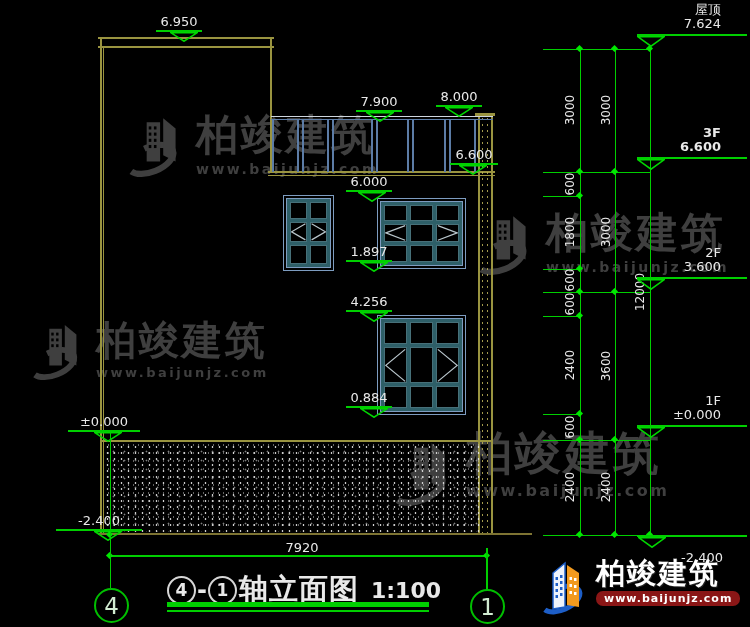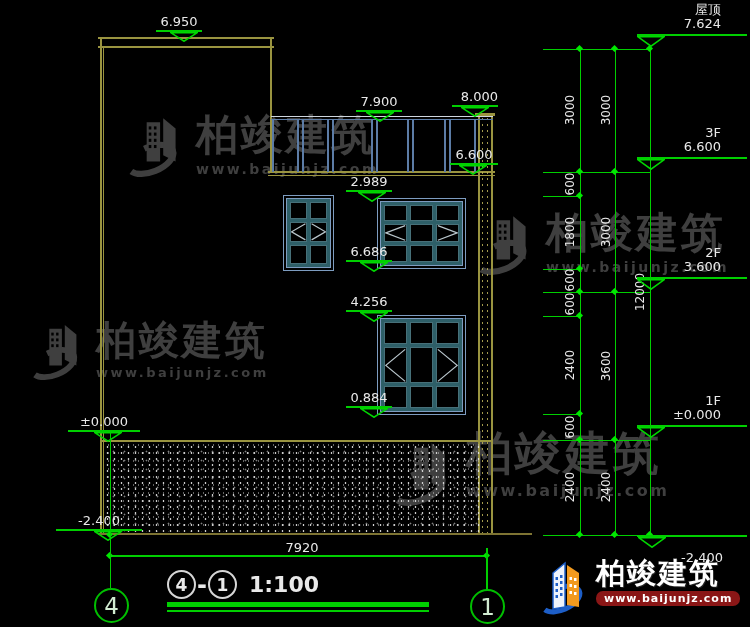--- a/index.html
+++ b/index.html
@@ -245,43 +245,43 @@
         <path d="M1 .8 L27 .8 L14 9.2 Z"></path>
       </svg>
   </div>
   <div class="em" style="left:356px;top:95px;width:46px;">
     <div>7.900</div>
     <div class="em-l"></div>
     <svg width="28" height="10" viewBox="0 0 28 10" style="margin-left:10px;">
         <path d="M1 .8 L27 .8 L14 9.2 Z"></path>
       </svg>
   </div>
-  <div class="em" style="left:452px;top:90px;width:46px;text-align:right;">
+  <div class="em" style="left:436px;top:90px;width:46px;">
     <div>8.000</div>
     <div class="em-l"></div>
     <svg width="28" height="10" viewBox="0 0 28 10" style="margin-left:9px;">
         <path d="M1 .8 L27 .8 L14 9.2 Z"></path>
       </svg>
   </div>
   <div class="em" style="left:450px;top:148px;width:48px;">
     <div>6.600</div>
     <div class="em-l"></div>
     <svg width="28" height="10" viewBox="0 0 28 10" style="margin-left:9px;">
         <path d="M1 .8 L27 .8 L14 9.2 Z"></path>
       </svg>
   </div>
   <div class="em" style="left:346px;top:175px;width:46px;">
-    <div>2.989</div>
+    <div>6.000</div>
     <div class="em-l"></div>
     <svg width="28" height="10" viewBox="0 0 28 10" style="margin-left:12px;">
         <path d="M1 .8 L27 .8 L14 9.2 Z"></path>
       </svg>
   </div>
   <div class="em" style="left:346px;top:245px;width:46px;">
-    <div>6.686</div>
+    <div>1.897</div>
     <div class="em-l"></div>
     <svg width="28" height="10" viewBox="0 0 28 10" style="margin-left:14px;">
         <path d="M1 .8 L27 .8 L14 9.2 Z"></path>
       </svg>
   </div>
   <div class="em" style="left:346px;top:295px;width:46px;">
     <div>4.256</div>
     <div class="em-l"></div>
     <svg width="28" height="10" viewBox="0 0 28 10" style="margin-left:14px;">
         <path d="M1 .8 L27 .8 L14 9.2 Z"></path>
@@ -357,21 +357,21 @@
   <div class="vdim" style="left:610px;top:285px;">12000</div>
 
   <div class="emr" style="left:637px;top:3px;">
     <div>屋顶</div>
     <div>7.624</div>
     <div class="emr-line"></div>
     <svg width="28" height="11" viewBox="0 0 28 11">
         <path d="M1 .8 L27 .8 L14 10.2 Z"></path>
       </svg>
   </div>
-  <div class="emr" style="left:637px;top:126px;">
+  <div class="emr" style="left:637px;top:126px;font-weight:bold;">
     <div>3F</div>
     <div>6.600</div>
     <div class="emr-line"></div>
     <svg width="28" height="11" viewBox="0 0 28 11">
         <path d="M1 .8 L27 .8 L14 10.2 Z"></path>
       </svg>
   </div>
   <div class="emr" style="left:637px;top:246px;">
     <div>2F</div>
     <div>3.600</div>
@@ -406,20 +406,21 @@
     <span>4</span>
   </div>
   <div class="axcirc" style="left:470px;top:589px;">
     <span>1</span>
   </div>
 
   <div class="titlebar" style="left:167px;top:570px;">
     <span class="tcirc">4</span>
     <span style="font-size:24px;font-weight:bold;margin:0 1px;">-</span>
     <span class="tcirc">1</span>
+    <span class="tname">轴立面图</span>
     <span class="tscale">1:100</span>
   </div>
   <div class="abs" style="left:167px;top:602px;width:262px;height:5px;background:#00cf00;"></div>
   <div class="abs" style="left:167px;top:610px;width:262px;height:2px;background:#00cf00;"></div>
 
   <div class="logo" style="left:540px;top:559px;">
     <svg width="50" height="58" viewBox="0 0 50 58">
       <ellipse cx="21" cy="40" rx="20" ry="11" fill="none" stroke="#1d5ec7" stroke-width="5" transform="rotate(-24 21 40)" stroke-dasharray="62 26" stroke-dashoffset="16"></ellipse>
       <polygon points="13,14 25,4 25,48 13,50" fill="#eef3fb" stroke="#1d5ec7" stroke-width="1.5"></polygon>
       <rect x="15.5" y="18" width="2.5" height="3" fill="#1d5ec7"></rect>

